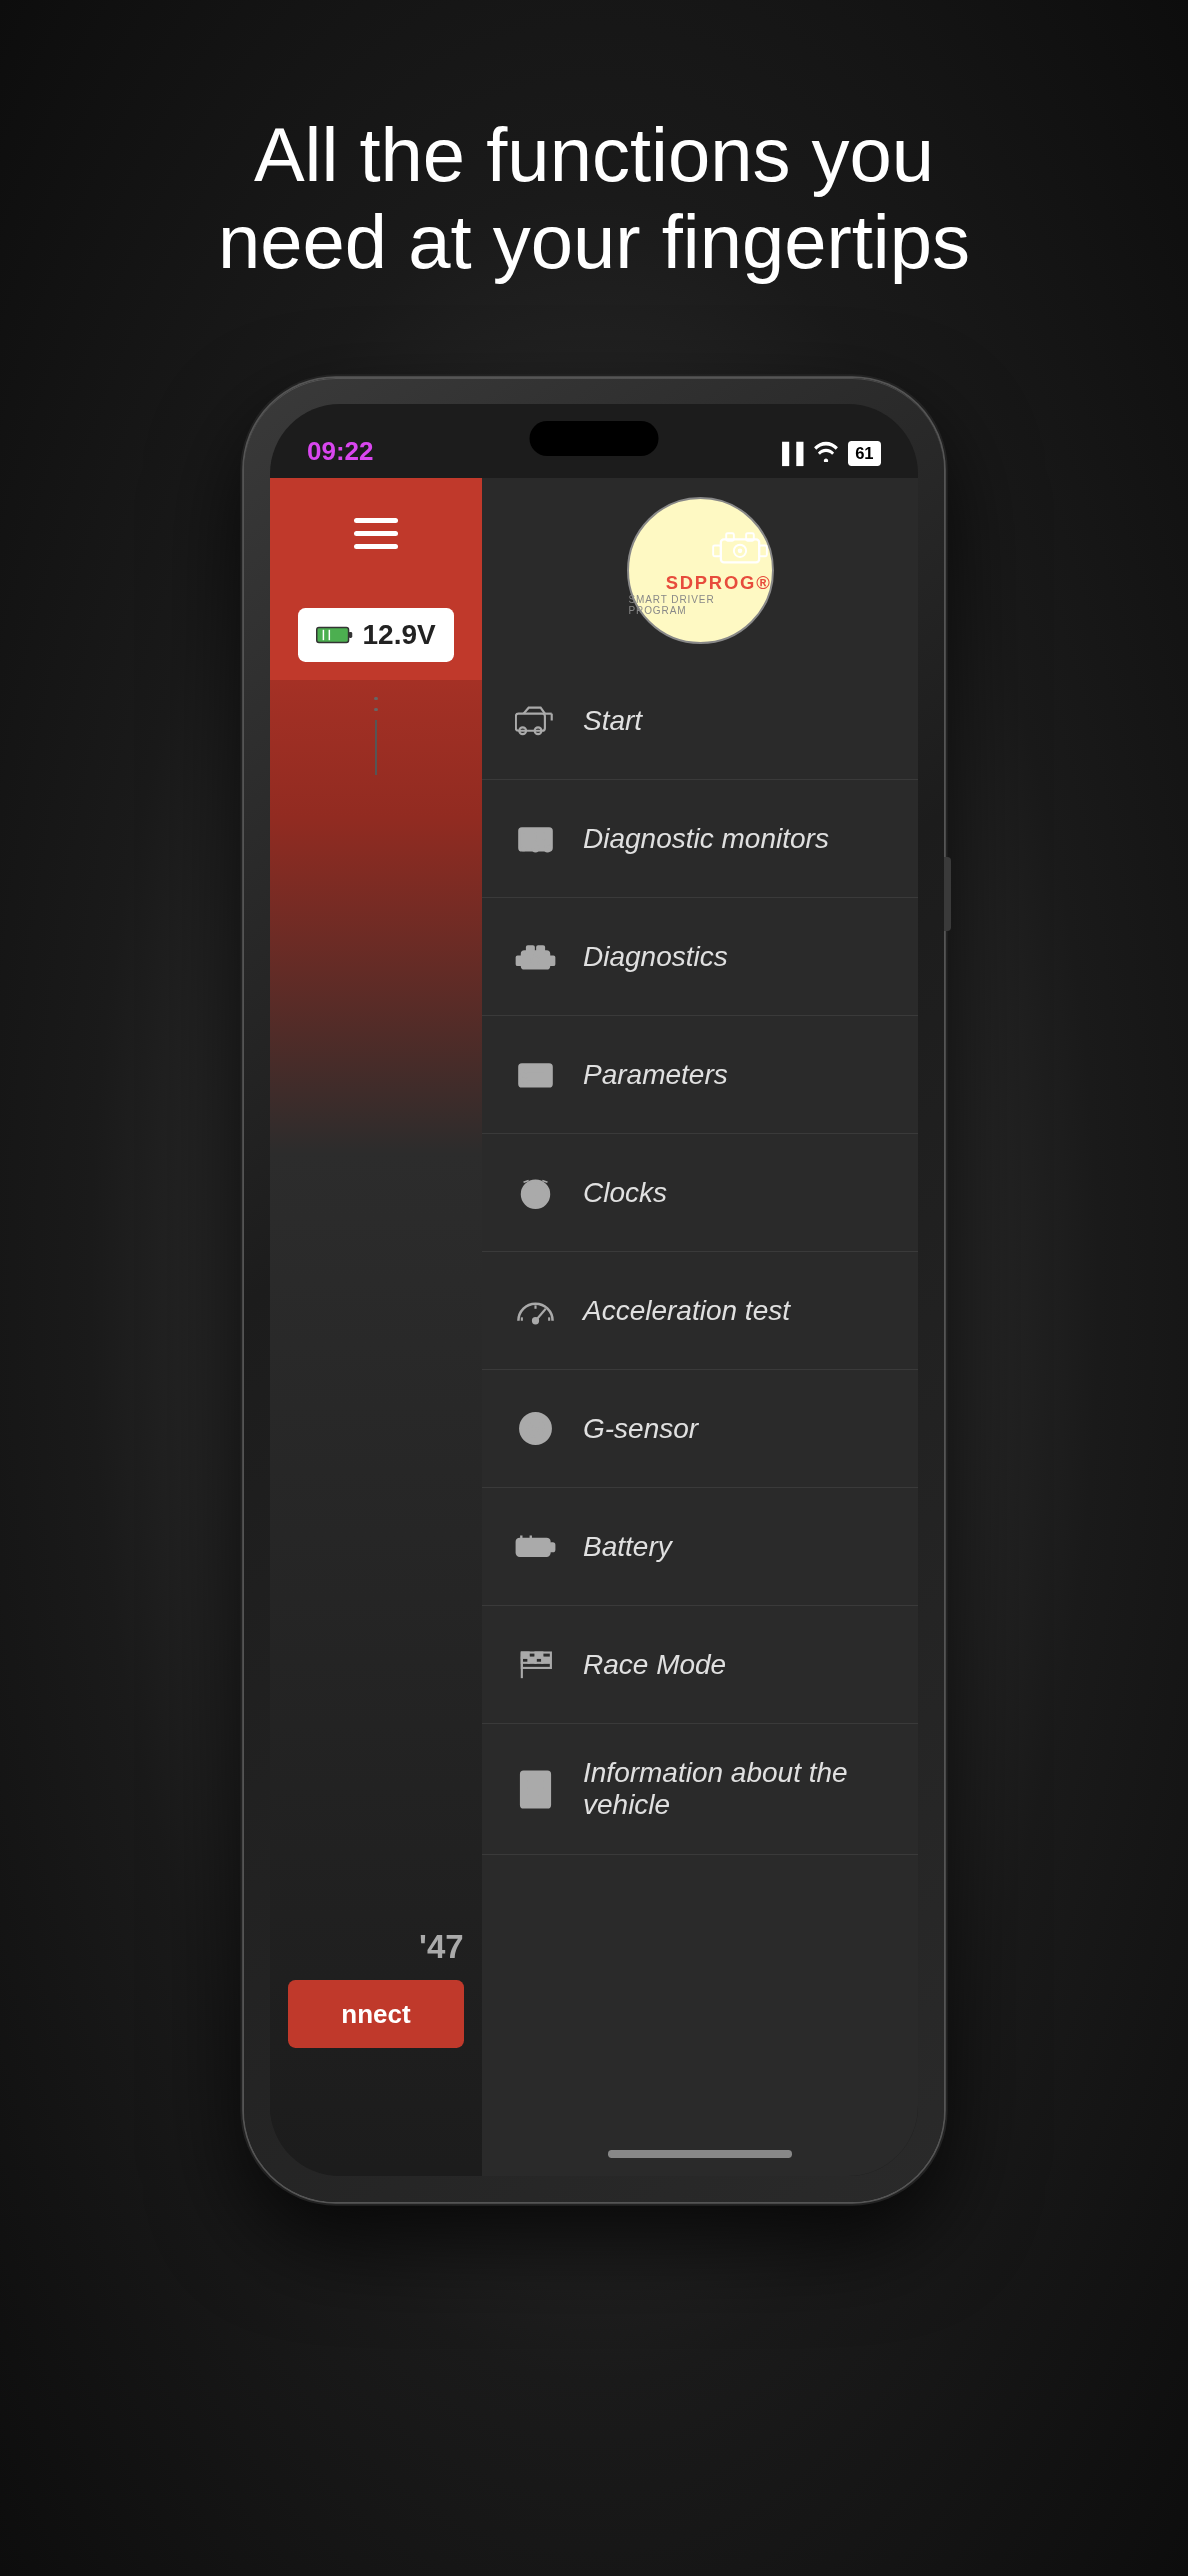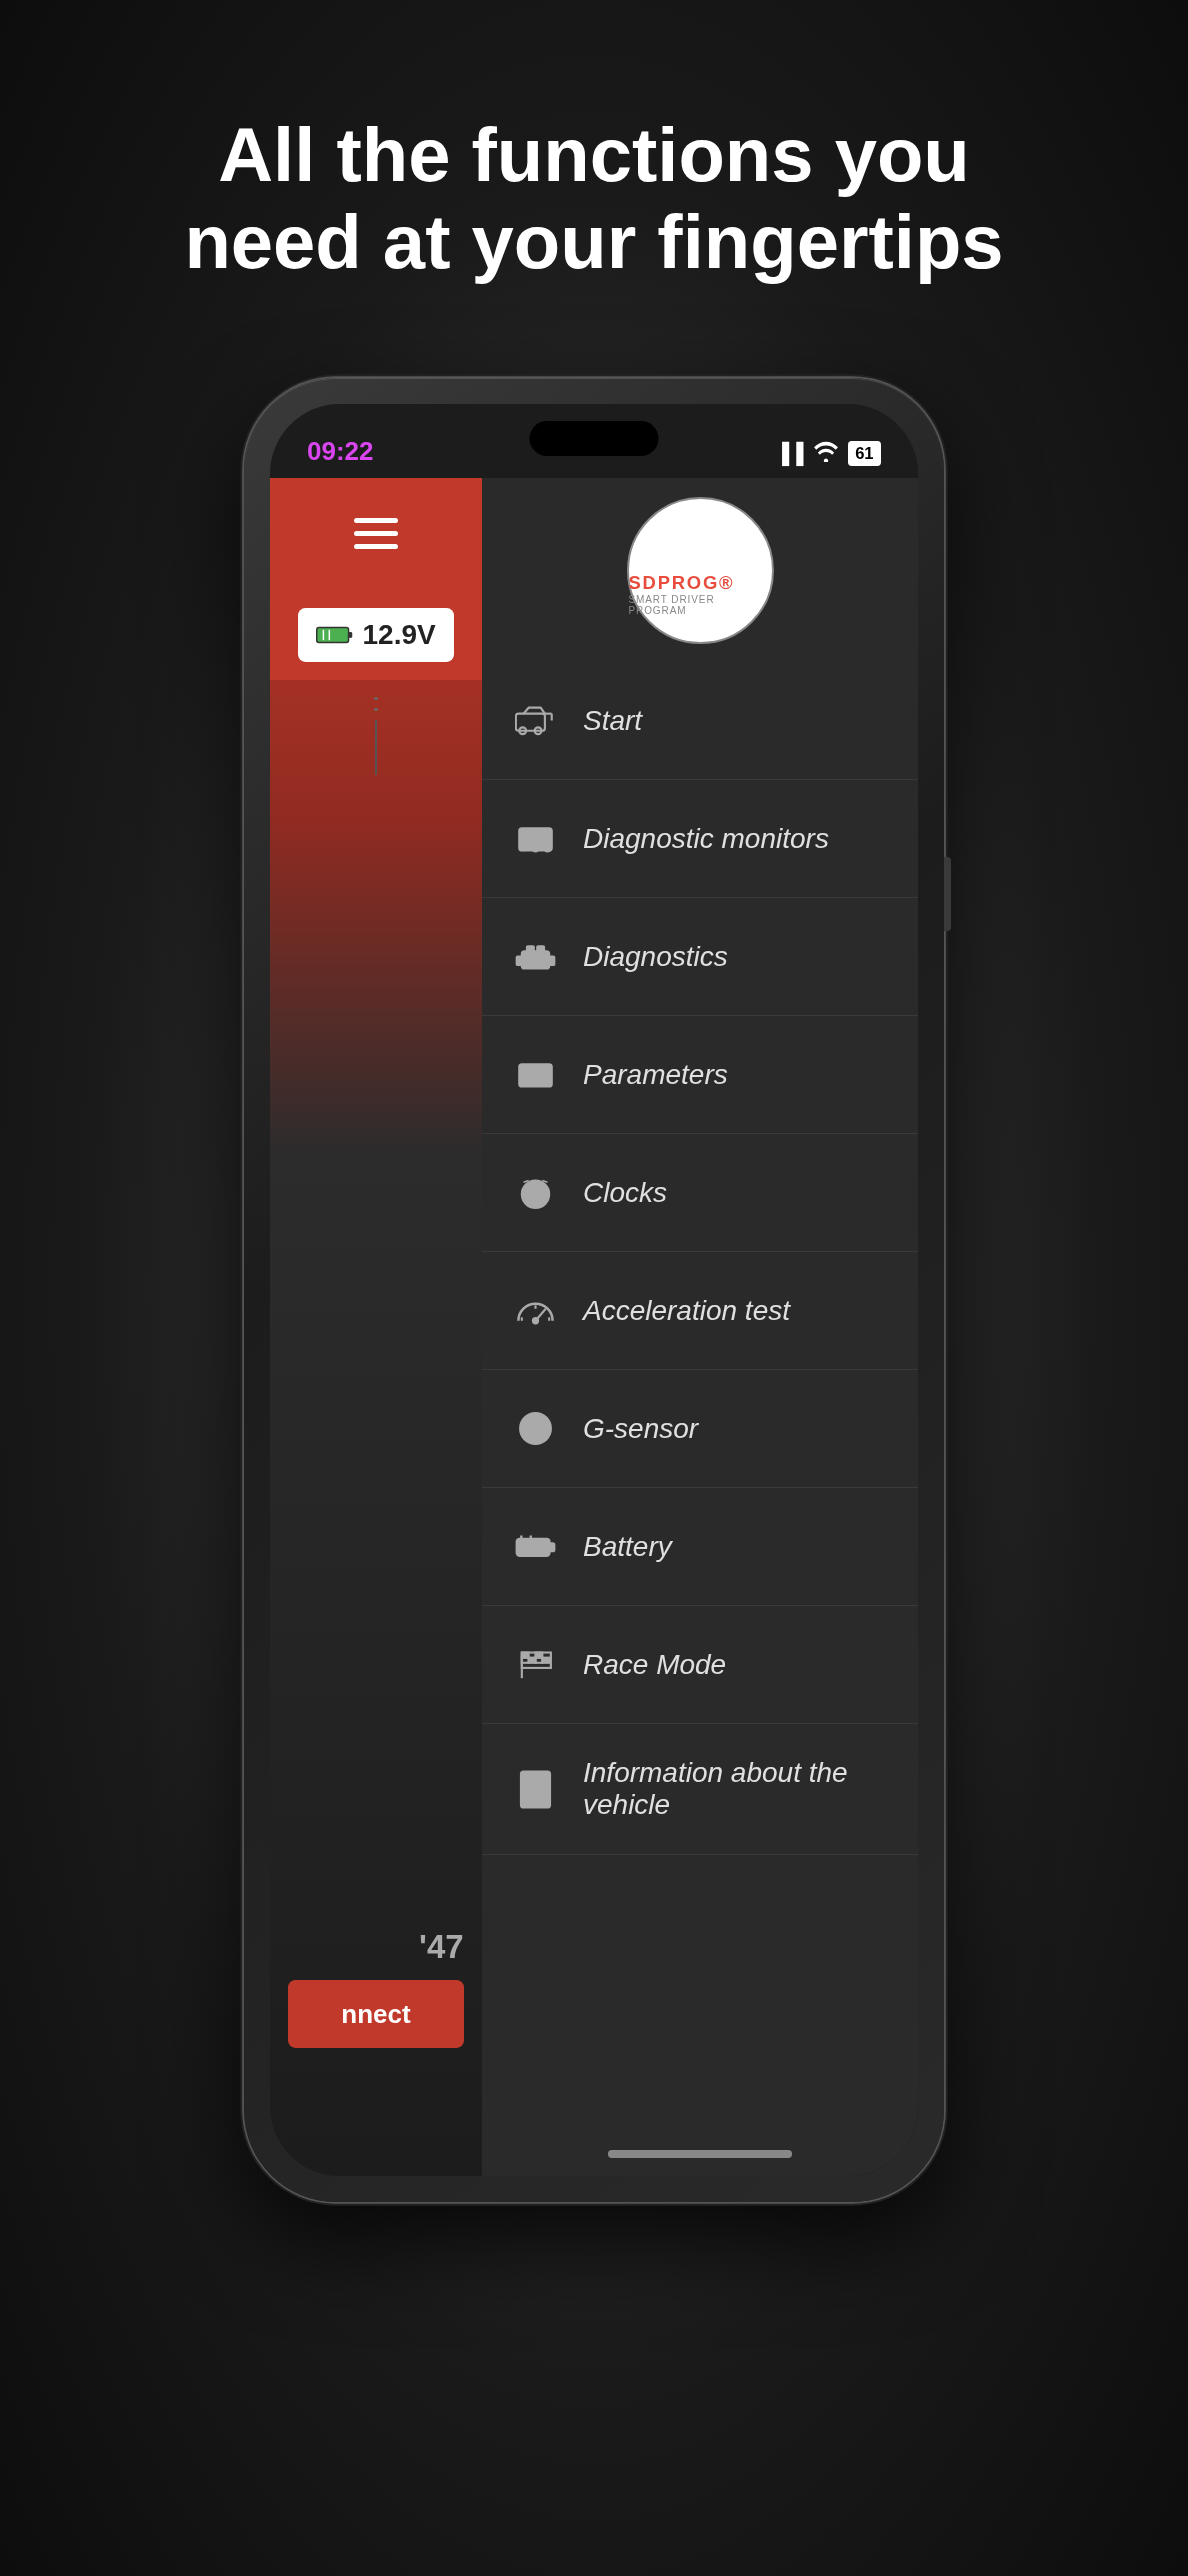--- a/index.html
+++ b/index.html
@@ -12,21 +12,21 @@
       flex-direction: column;
       align-items: center;
       font-family: -apple-system, BlinkMacSystemFont, 'SF Pro Display', 'Helvetica Neue', Arial, sans-serif;
       overflow: hidden;
       position: relative;
     }
 
     .hero-text {
       color: #ffffff;
       font-size: 76px;
-      font-weight: 700;
+      font-weight: 400;
       text-align: center;
       line-height: 1.15;
       padding: 111px 74px 74px 74px;
       max-width: 1013px;
     }
 
     .phone-wrapper {
       position: relative;
       width: 792px;
       height: 1935px;
@@ -188,23 +188,23 @@
       height: 184px;
     }
 
     .logo-circle {
       width: 147px;
       height: 147px;
       border-radius: 50%;
       border: 2.8px solid #888;
       display: flex;
       flex-direction: column;
-      align-items: flex-start;
+      align-items: flex-end;
       justify-content: center;
-      background: #ffffff;
+      background: #fef9c3;
       position: relative;
     }
 
     .logo-text {
       color: #e74c3c;
       font-size: 18.4px;
       font-weight: 700;
       letter-spacing: 1.8px;
       margin-top: 1.8px;
     }

